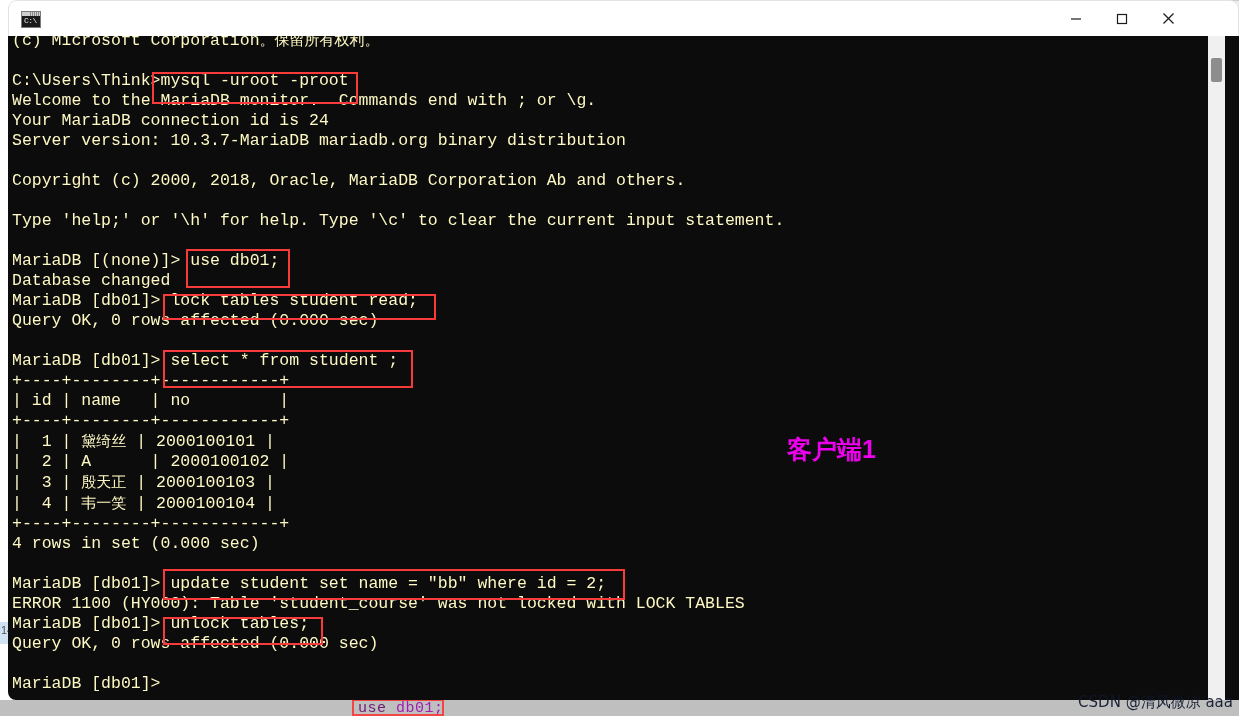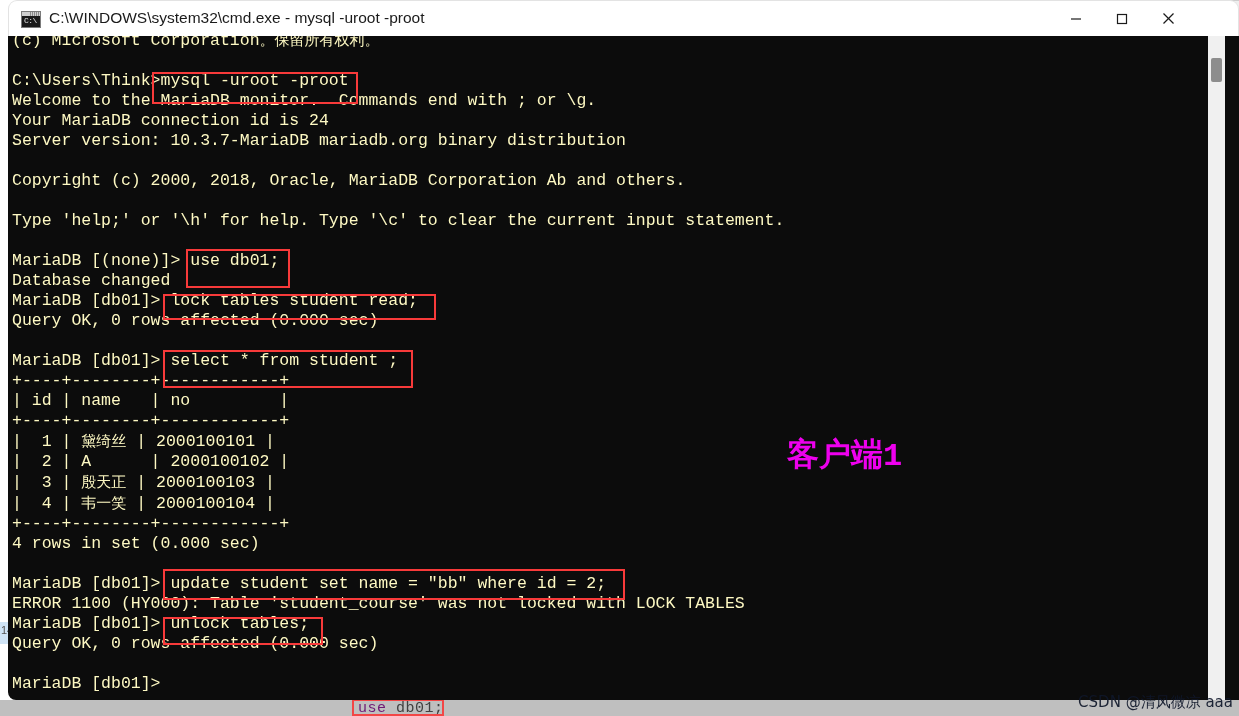--- a/index.html
+++ b/index.html
@@ -45,21 +45,21 @@
   }
   .bg-bottom-code {
     position: absolute; left: 358px; top: 700px;
     font-family: "Liberation Mono", monospace;
     font-size: 15px;
     color: #9c2b54;
     white-space: nowrap;
     letter-spacing: 0.5px;
   }
   .bg-bottom-code .kw { color: #701a75; }
-  .bg-bottom-code .id { color: #404040; }
+  .bg-bottom-code .id { color: #a21caf; }
   .bg-bottom-box {
     position: absolute; left: 352px; top: 699px; width: 92px; height: 17px;
     border: 2px solid #f24646; box-sizing: border-box;
   }
 
   
   .bg-window-right {
     position: absolute; right: 0; top: 0; width: 26px; height: 716px;
     background: #e8e8e8;
   }
@@ -155,22 +155,22 @@
   }
   .con-thumb {
     position: absolute; right: 17px; top: 58px;
     width: 11px; height: 24px;
     background: #8d8d8d; border-radius: 2px;
   }
 
   
   .annot-zh {
     position: absolute;
-    font-family: Liberation Mono, monospace;
-    font-size: 32px;
+    font-family: Liberation Sans, sans-serif;
+    font-size: 25px;
     font-weight: 700;
     color: #ee00ee;
     white-space: nowrap;
   }
 
   
   .hl {
     position: absolute;
     border: 2.5px solid #f83a3a;
     box-sizing: border-box;
@@ -215,21 +215,20 @@
   <div class="bg-bottom-box"></div>
 
   <div id="cmdwin">
 
     <div class="titlebar">
       <div class="tb-icon">
         <div class="cap"></div>
         <div class="dots"></div>
         <div class="txt">C:\</div>
       </div>
-      <div class="tb-title">C:\WINDOWS\system32\cmd.exe - mysql  -uroot -proot</div>
 
       <div class="wbtn min">
         <svg width="12" height="12" viewBox="0 0 12 12" aria-hidden="true">
             <line x1="1" y1="6" x2="11" y2="6" stroke="#1b1b1b" stroke-width="1.2"></line>
           </svg>
       </div>
       <div class="wbtn max">
         <svg width="12" height="12" viewBox="0 0 12 12" aria-hidden="true">
             <rect x="1.5" y="1.5" width="9" height="9" fill="none" stroke="#1b1b1b" stroke-width="1.2"></rect>
           </svg>

